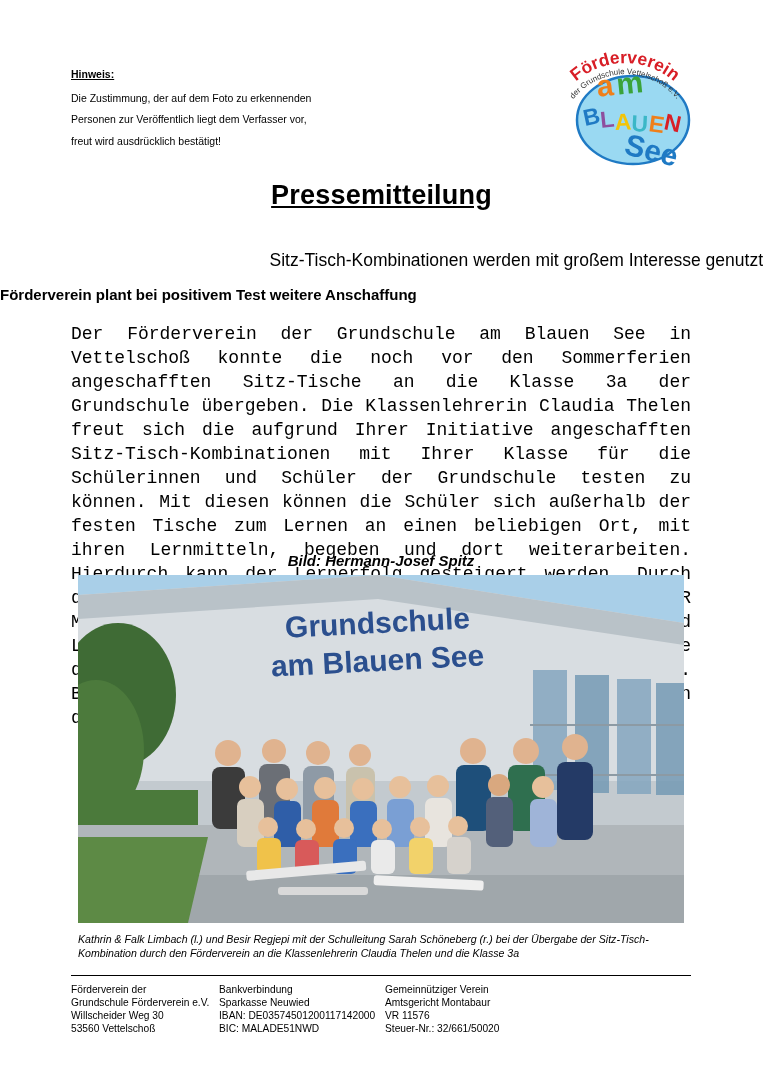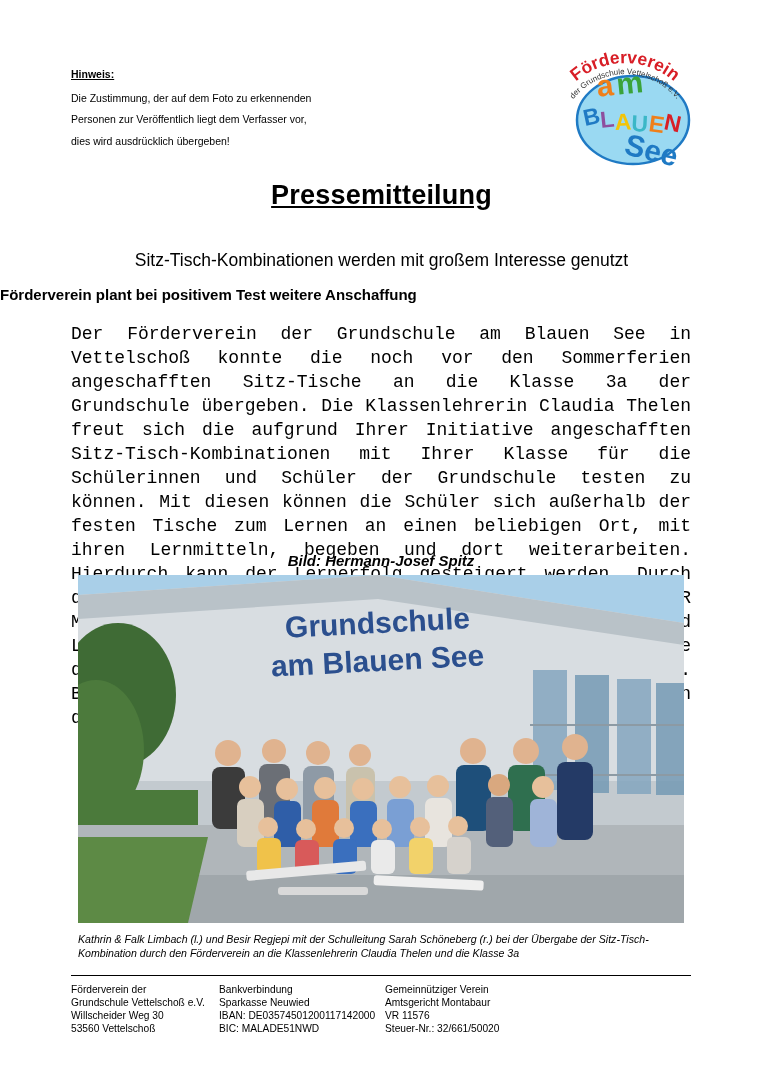--- a/index.html
+++ b/index.html
@@ -61,21 +61,21 @@
     font-size: 27px;
     font-weight: bold;
     text-decoration: underline;
     letter-spacing: 0.2px;
   }
   .subtitle1 {
     position: absolute;
     left: 0;
     top: 250px;
     width: 763px;
-    text-align: center;
+    text-align: right;
     font-size: 17.5px;
     font-weight: normal;
   }
   .subtitle2 {
     position: absolute;
     left: 0;
     top: 286px;
     width: 763px;
     text-align: left;
     font-size: 15px;
@@ -159,21 +159,21 @@
 </style>
 </head>
 <body>
 
 <div class="page">
 
   <div class="notice">
     <span class="notice-title">Hinweis:</span>
     <span class="notice-line">Die Zustimmung, der auf dem Foto zu erkennenden</span>
     <span class="notice-line">Personen zur Veröffentlich liegt dem Verfasser vor,</span>
-    <span class="notice-line">dies wird ausdrücklich übergeben!</span>
+    <span class="notice-line">freut wird ausdrücklich bestätigt!</span>
   </div>
 
   <div class="logo">
     <svg width="160" height="150" viewBox="0 0 160 150" xmlns="http://www.w3.org/2000/svg">
       <defs>
         <path id="arcTop" d="M 8,92 A 74,74 0 0 1 152,92" fill="none"></path>
         <path id="arcSub" d="M 16,96 A 66,66 0 0 1 144,96" fill="none"></path>
       </defs>
 
       <ellipse cx="88" cy="92" rx="56" ry="44" fill="#9ad9f2"></ellipse>
@@ -307,21 +307,21 @@
       </g>
     </svg>
   </div>
 
   <div class="caption">Kathrin &amp; Falk Limbach (l.) und Besir Regjepi mit der Schulleitung Sarah Schöneberg (r.) bei der Übergabe der Sitz-Tisch-Kombination durch den Förderverein an die Klassenlehrerin Claudia Thelen und die Klasse 3a</div>
 
   <div class="footer-rule"></div>
   <div class="footer">
     <div class="footer-col col-1">
       <span class="f-line">Förderverein der</span>
-      <span class="f-line">Grundschule Vettelschoß e.V.</span>
+      <span class="f-line">Grundschule Förderverein e.V.</span>
       <span class="f-line">Willscheider Weg 30</span>
       <span class="f-line">53560 Vettelschoß</span>
     </div>
     <div class="footer-col col-3">
       <span class="f-line">Bankverbindung</span>
       <span class="f-line">Sparkasse Neuwied</span>
       <span class="f-line">IBAN: DE03574501200117142000</span>
       <span class="f-line">BIC: MALADE51NWD</span>
     </div>
     <div class="footer-col col-4">

